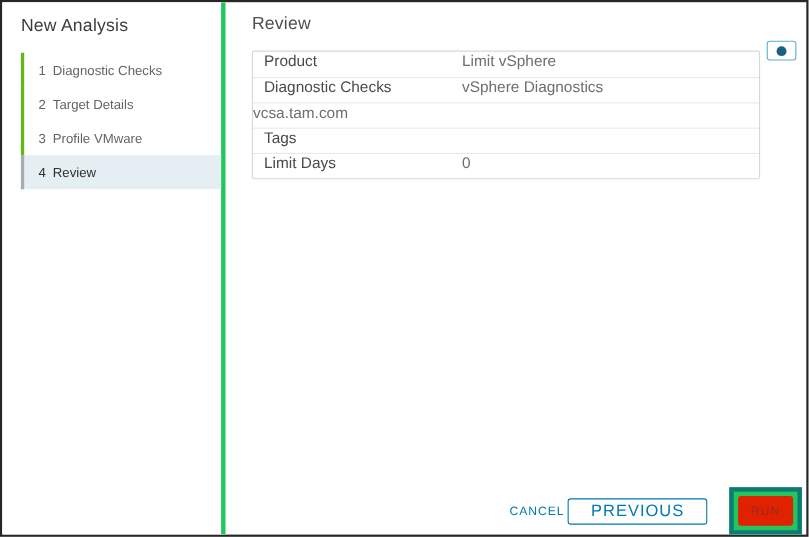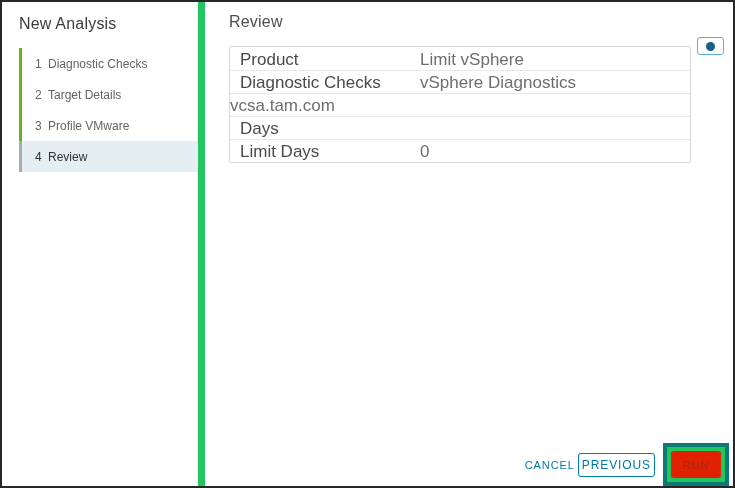--- a/index.html
+++ b/index.html
@@ -22,21 +22,21 @@
     position:relative;
     width:735px;height:488px;
     border:2px solid #272727;
     background:#fff;
     display:flex;
     overflow:hidden;
   }
   
   .sidebar{
     width:203px;
-    border-right:7px solid #22c55e;
+    border-right:4px solid #22c55e;
     background:#fff;
     flex:0 0 auto;
   }
   .wizard-title{
     padding:13px 0 0 17px;
     font-size:16px;
     font-weight:400;
     color:#3c3c3c;
     letter-spacing:.2px;
   }
@@ -72,24 +72,24 @@
   }
   .summary-table{
     margin-top:15px;
     width:462px;
     border:1px solid #d7d7d7;
     border-radius:2px;
     background:#fff;
   }
   .summary-row{
     display:flex;
-    align-items:flex-end;
+    align-items:flex-start;
     height:23px;
     border-top:1px solid #e8e8e8;
-    font-size:17px;
+    font-size:14px;
   }
   .summary-row:first-child{border-top:none;}
   .summary-label{
     width:190px;
     padding-left:10px;
     color:#4a4a4a;
     flex:0 0 auto;
   }
   .summary-value{color:#6e6e6e;}
   .info-btn{
@@ -123,30 +123,30 @@
     font-size:11px;
     color:var(--accent-blue);
     letter-spacing:.9px;
     background:none;border:none;
     font-family:inherit;
     cursor:pointer;
     margin-right:3px;
   }
   .previous-btn{
     height:24px;
-    padding:0 3px;
-    font-size:12px;
+    padding:0 20px;
+    font-size:15px;
     letter-spacing:.9px;
     color:var(--accent-blue);
     background:#fff;
     border:1px solid var(--accent-blue);
     border-radius:3px;
     font-family:inherit;
     cursor:pointer;
-    margin-right:8px;
+    margin-right:20px;
   }
   .annotation-box{
     border:4px solid var(--teal);
     padding:4px;
     background:#22c55e;
   }
   .run-btn{
     width:50px;
     height:27px;
     font-size:11px;
@@ -195,21 +195,21 @@
         <span class="summary-value">Limit vSphere</span>
       </div>
       <div class="summary-row">
         <span class="summary-label">Diagnostic Checks</span>
         <span class="summary-value">vSphere Diagnostics</span>
       </div>
       <div class="summary-row">
         <span class="summary-value">vcsa.tam.com</span>
       </div>
       <div class="summary-row">
-        <span class="summary-label">Days</span>
+        <span class="summary-label">Tags</span>
         <span class="summary-value"></span>
       </div>
       <div class="summary-row">
         <span class="summary-label">Limit Days</span>
         <span class="summary-value">0</span>
       </div>
     </div>
 
     <button class="info-btn">
       <span class="info-dot"></span>

